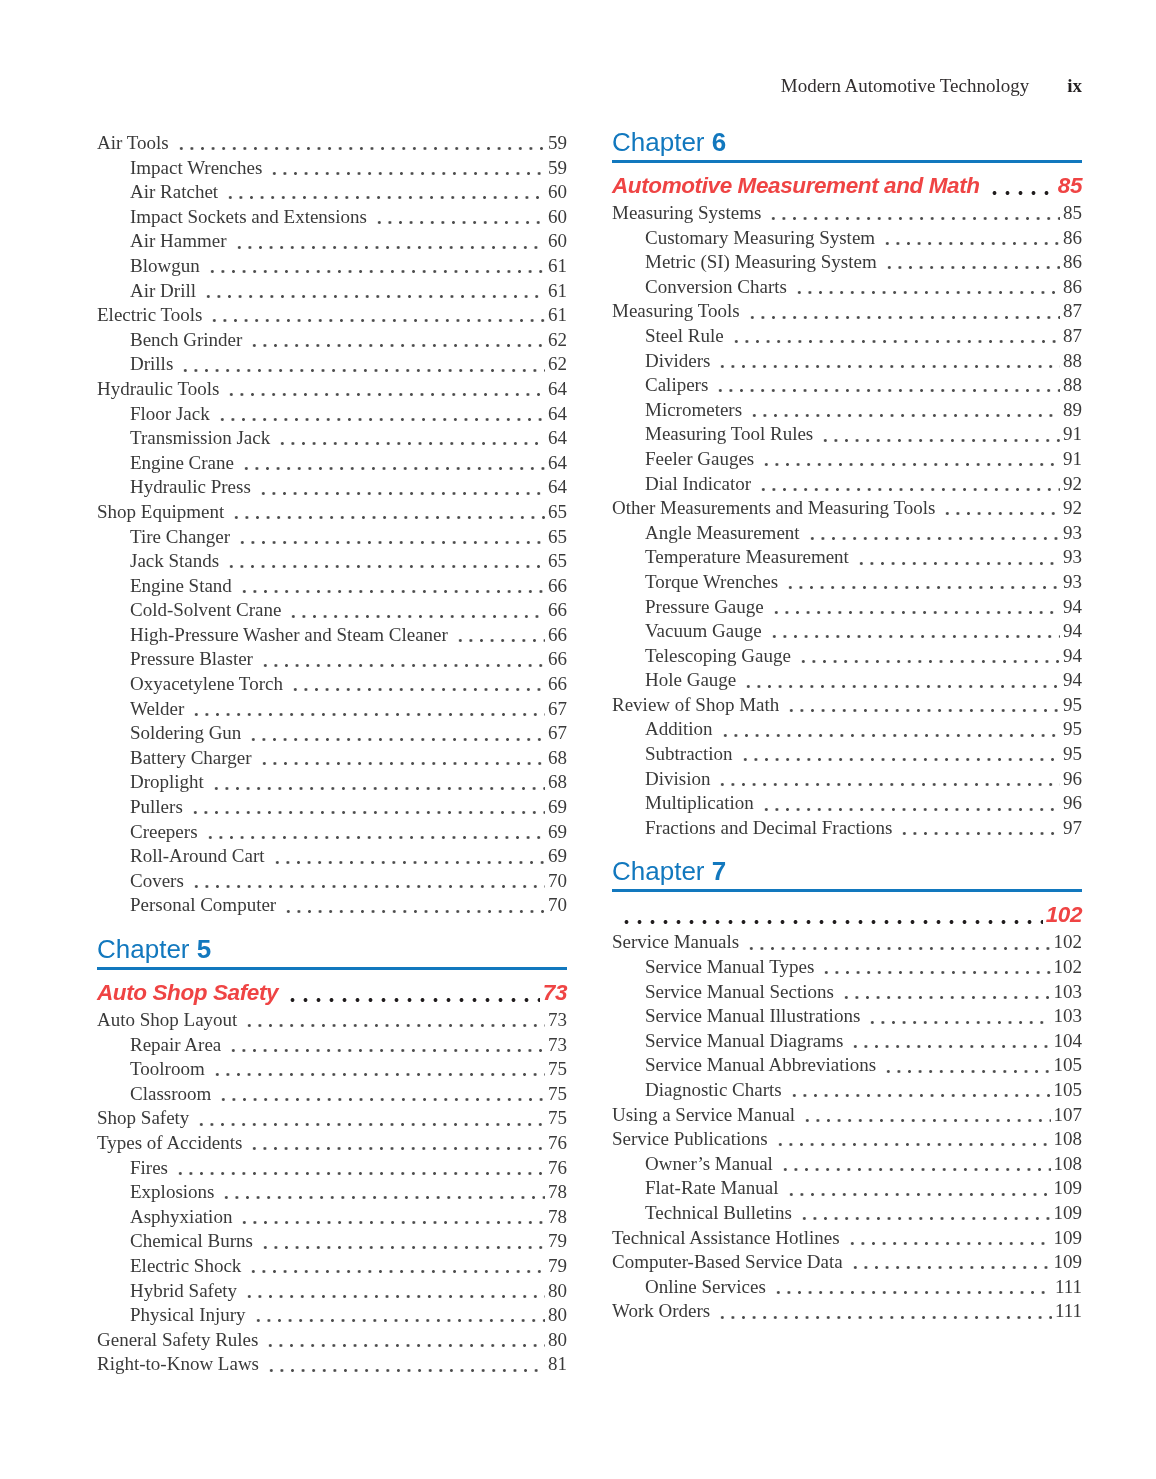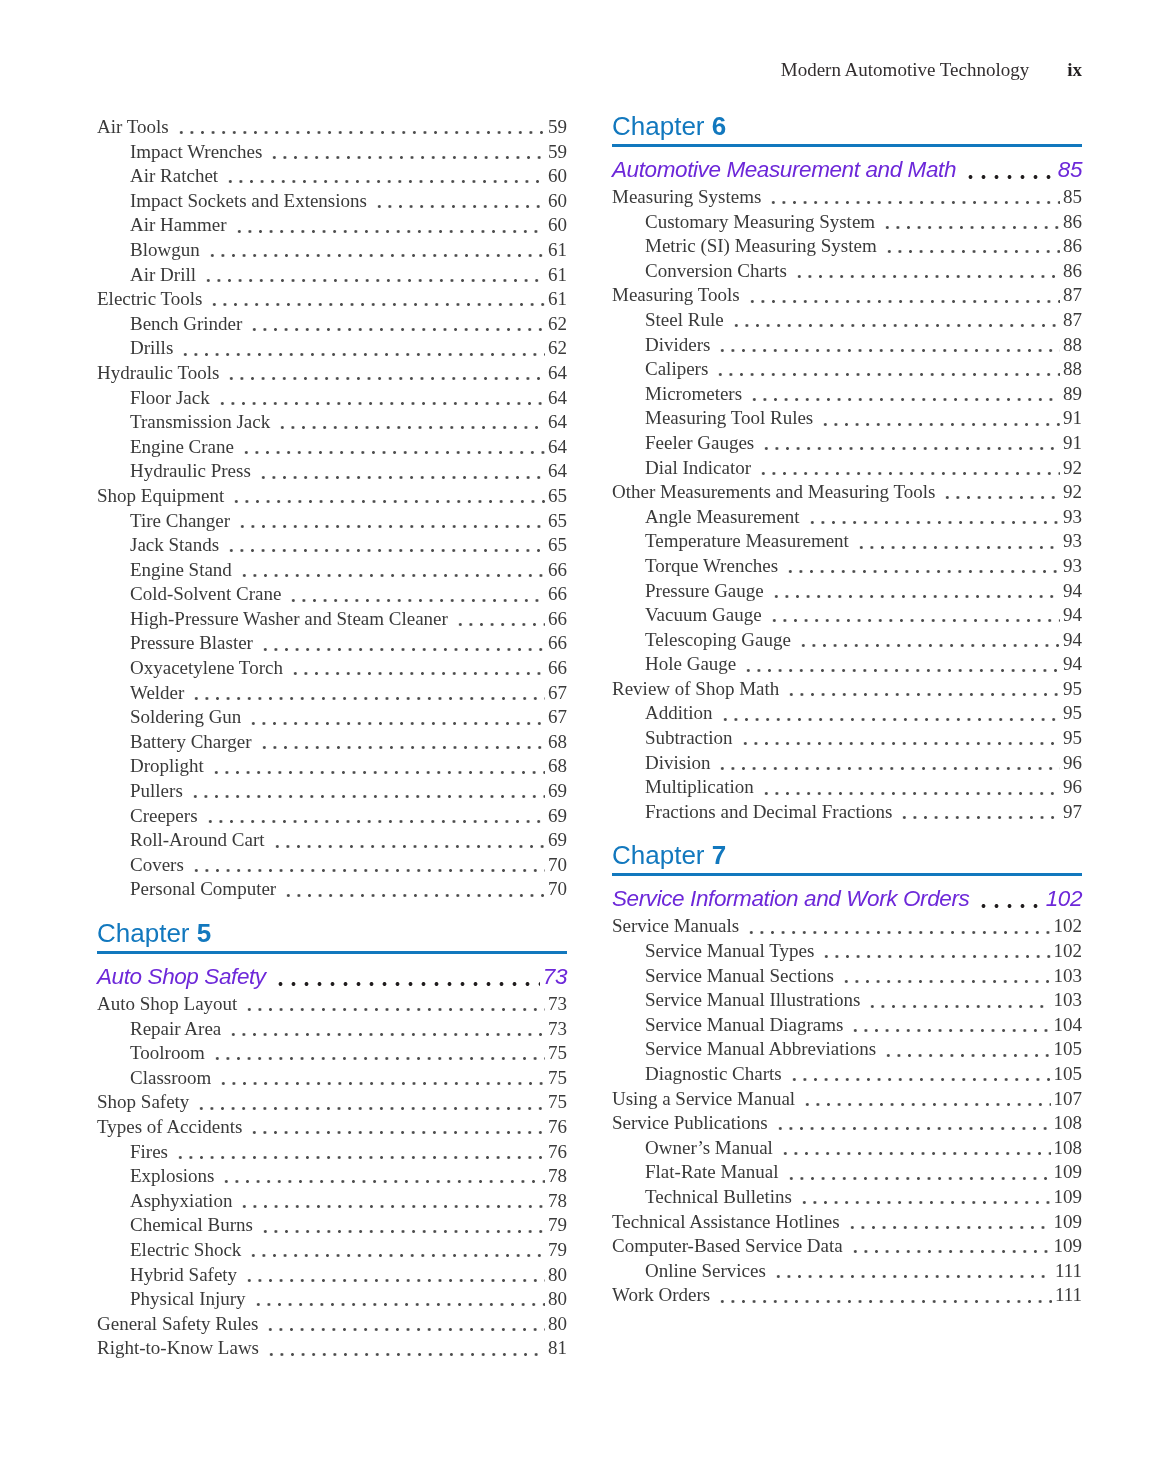--- a/index.html
+++ b/index.html
@@ -2,21 +2,21 @@
 <html><head>
 <meta charset="utf-8">
 <style>
   html, body { margin: 0; padding: 0; background: #ffffff; }
   .page {
     position: relative;
     width: 1156px;
     height: 1479px;
     box-sizing: border-box;
     background: #ffffff;
-    padding: 46px 74px 0 97px;
+    padding: 62px 74px 0 97px;
     font-family: "Liberation Serif", serif;
     color: #3a3a3a;
     overflow: hidden;
   }
   
   .page-header {
     display: flex;
     justify-content: flex-end;
     align-items: baseline;
     font-size: 19px;
@@ -42,26 +42,26 @@
     color: #1278be;
     padding-bottom: 6px;
     border-bottom: 3px solid #1278be;
   }
   .ch-num { font-weight: bold; }
   
   .chapter-title {
     display: flex;
     align-items: baseline;
     font-family: "Liberation Sans", sans-serif;
-    font-weight: normal;
+    font-weight: bold;
     font-style: italic;
     font-size: 22.5px;
     line-height: 31px;
     letter-spacing: -0.4px;
-    color: #6d28d9;
+    color: #ef4444;
     margin-top: 7px;
   }
   .t-label, .t-page { white-space: nowrap; }
   .t-leader {
     flex: 1 1 auto;
     align-self: stretch;
     min-width: 14px;
     margin: 0 3px 0 6px;
     background-image: radial-gradient(circle closest-side, #201c1d 82%, rgba(0,0,0,0));
     background-size: 13px 4.4px;
@@ -480,21 +480,20 @@
           </div>
           <div class="entry lvl1">
             <span class="label">Fractions and Decimal Fractions</span>
             <span class="leader"></span>
             <span class="pagenum">97</span>
           </div>
         </section>
         <section class="block">
           <div class="chapter-head"><span class="ch-label">Chapter </span><span class="ch-num">7</span></div>
           <div class="chapter-title">
-            <span class="t-label">Service Information and Work Orders</span>
             <span class="t-leader"></span>
             <span class="t-page">102</span>
           </div>
           <div class="entry lvl0">
             <span class="label">Service Manuals</span>
             <span class="leader"></span>
             <span class="pagenum">102</span>
           </div>
           <div class="entry lvl1">
             <span class="label">Service Manual Types</span>

